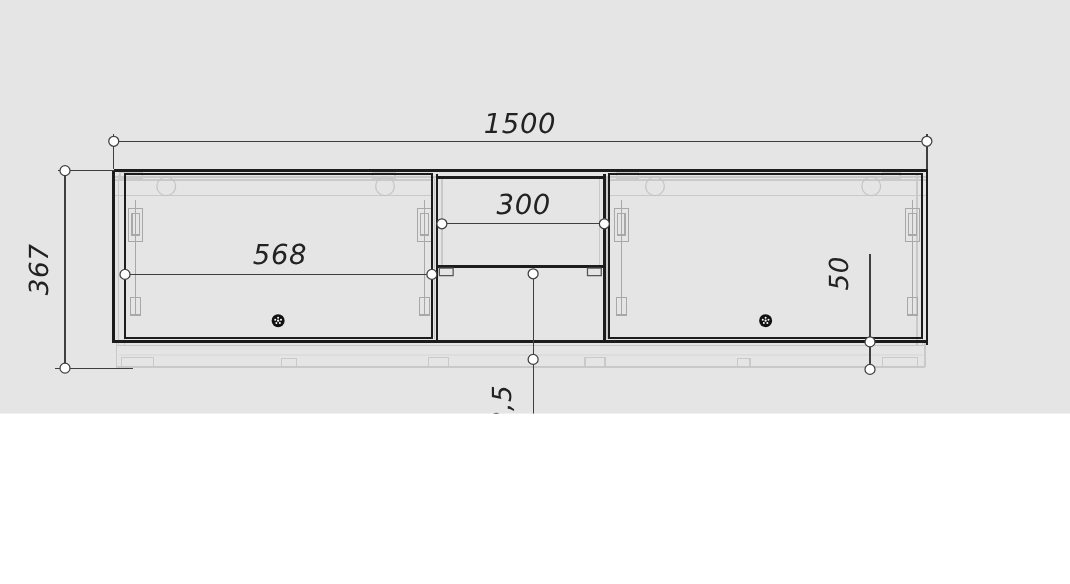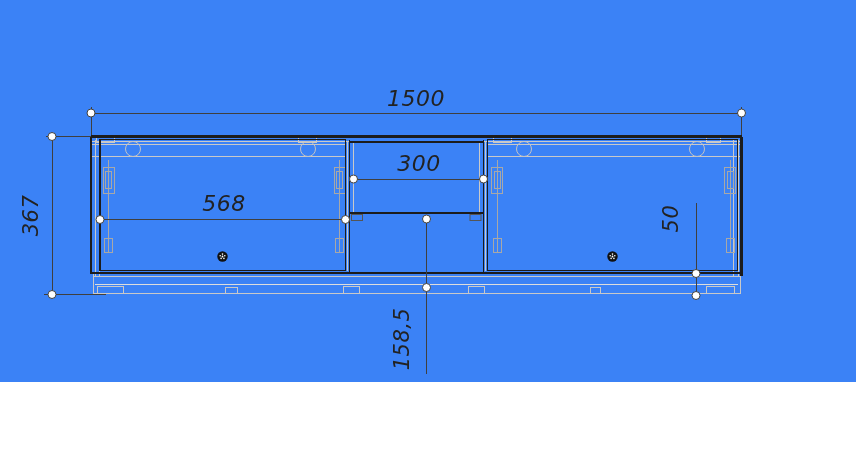--- a/index.html
+++ b/index.html
@@ -1,19 +1,19 @@
 <!DOCTYPE html>
 <html><head>
 <meta charset="utf-8">
 <style>
   html,body{margin:0;padding:0;background:#ffffff;}
   .sheet{
     position:relative;
-    width:856px;height:382px;
-    background:#3b82f6;
+    width:856px;height:331px;
+    background:#e5e5e5;
     overflow:hidden;
     font-family:"DejaVu Sans", sans-serif;
   }
   svg{display:block;}
   text{
     font-family:"DejaVu Sans", sans-serif;
     font-style:italic;
     fill:#222222;
     letter-spacing:0.5px;
   }

